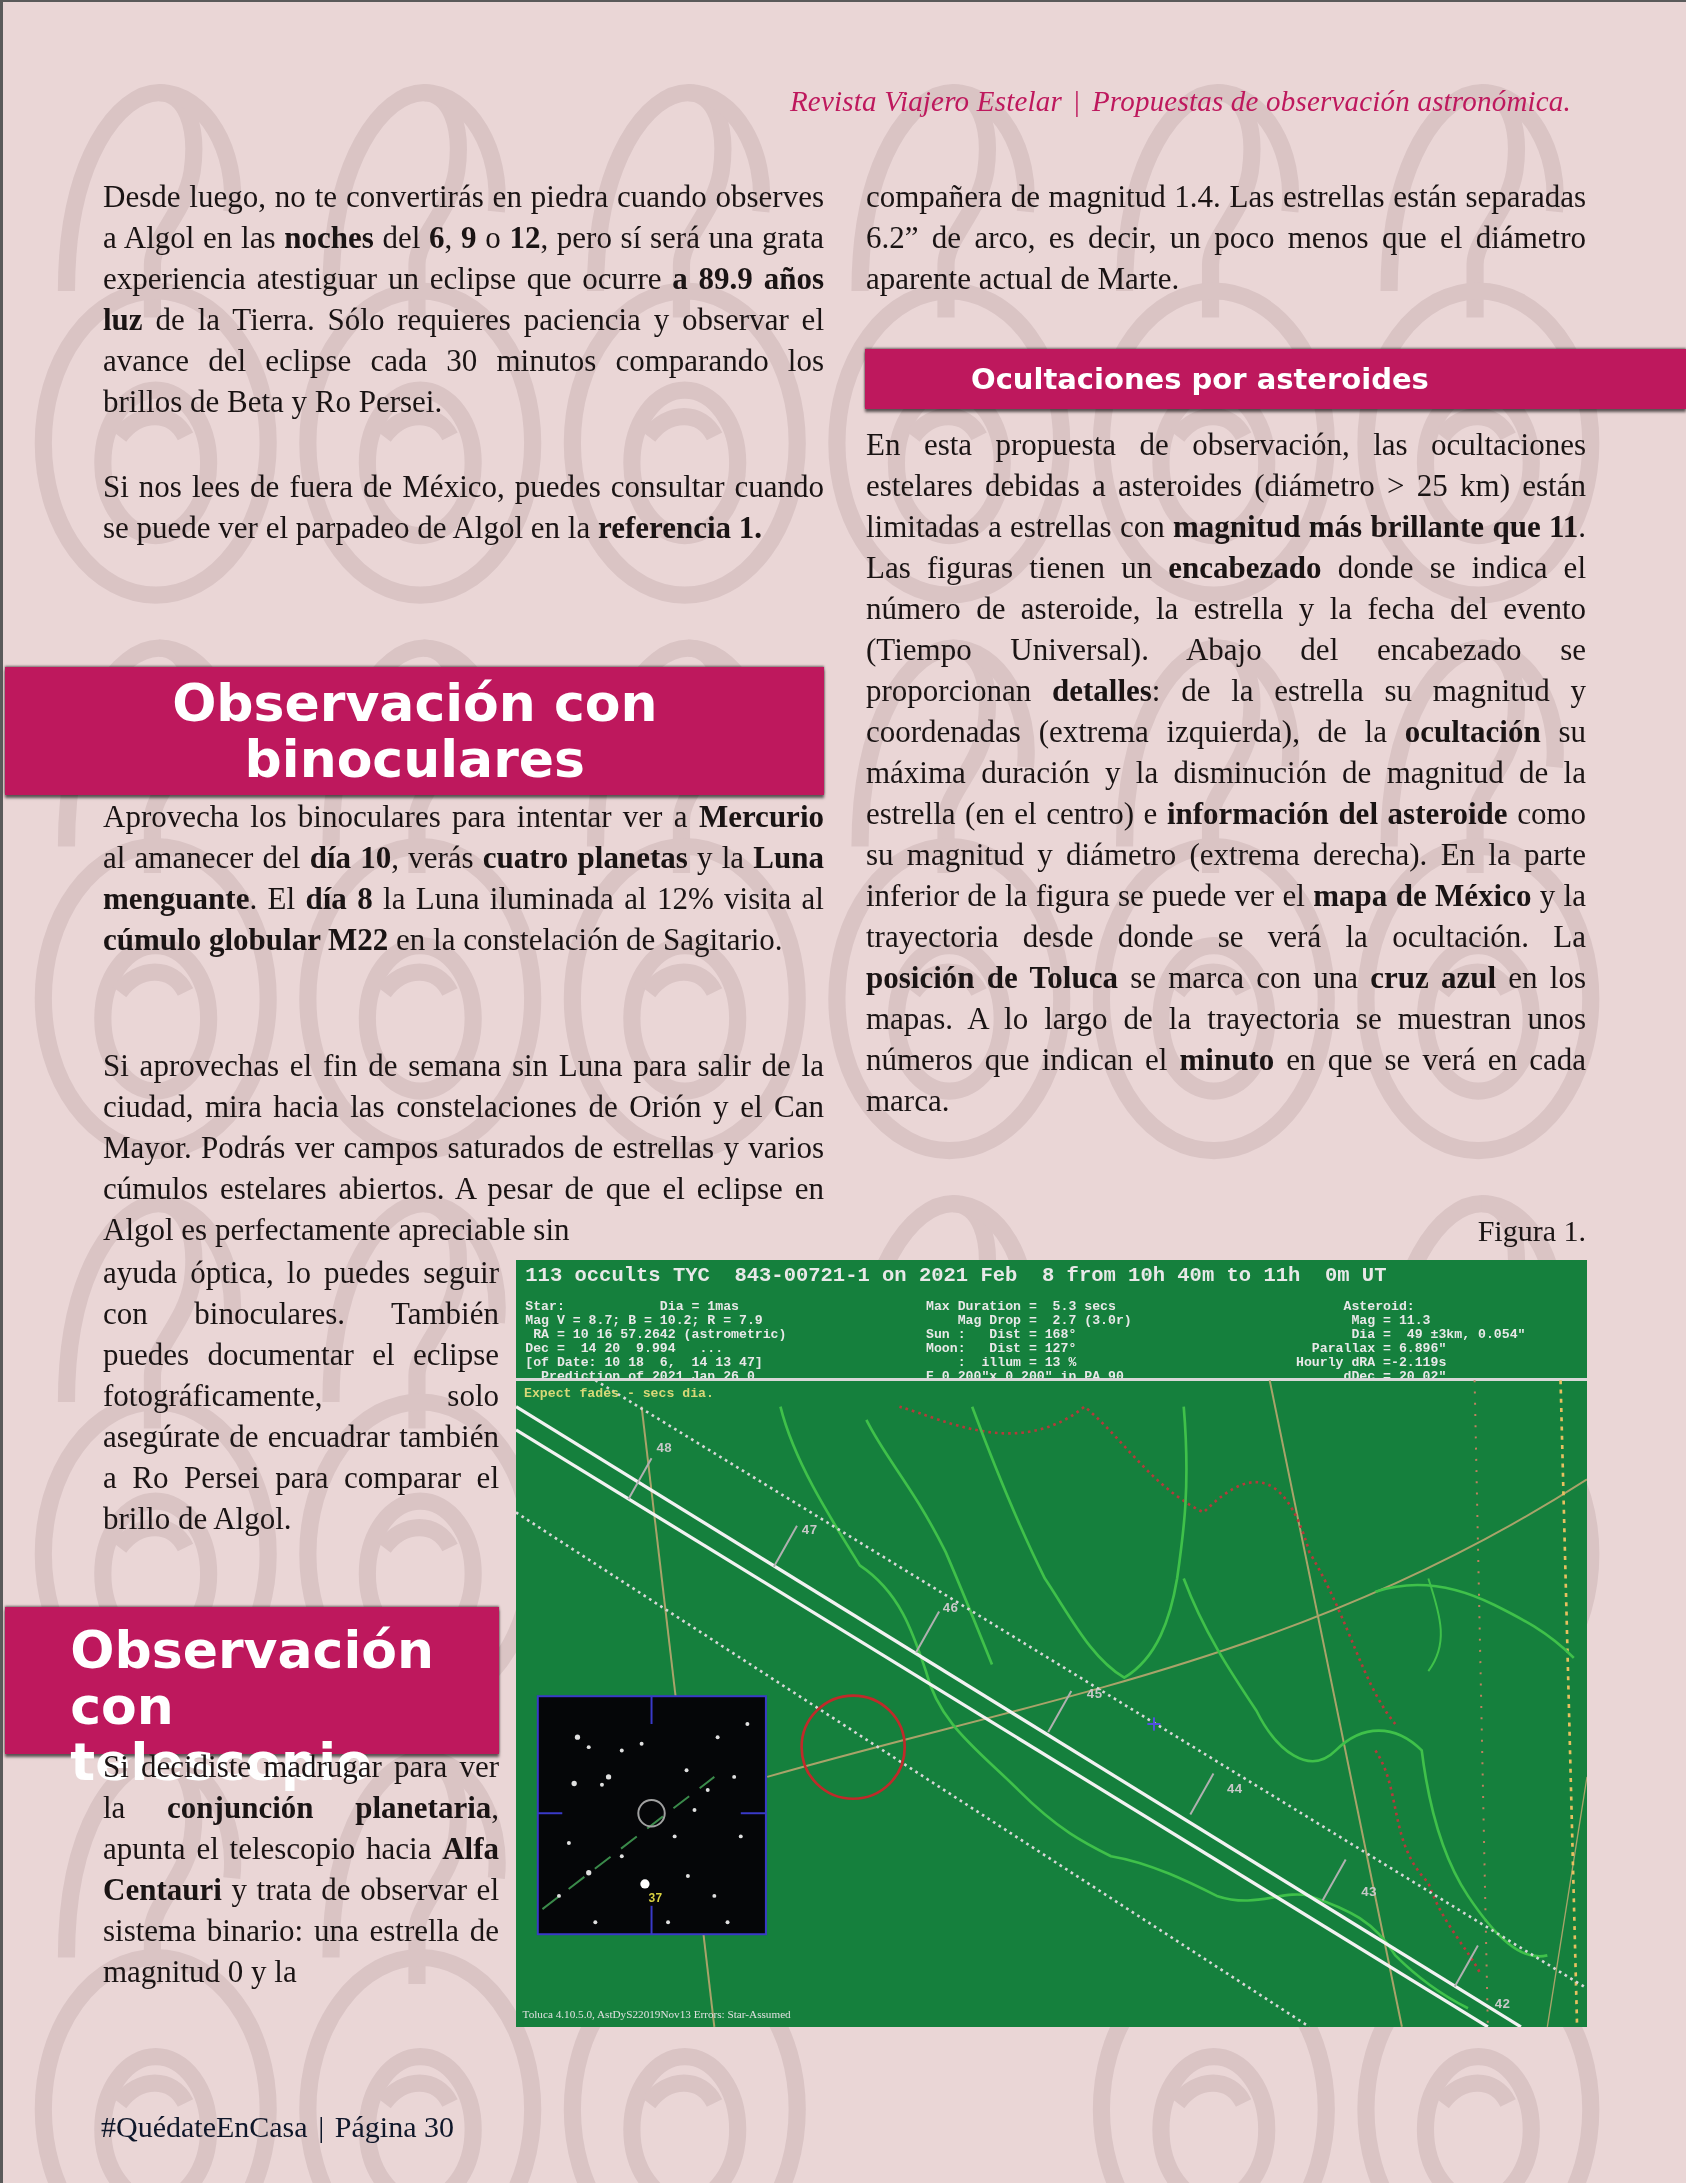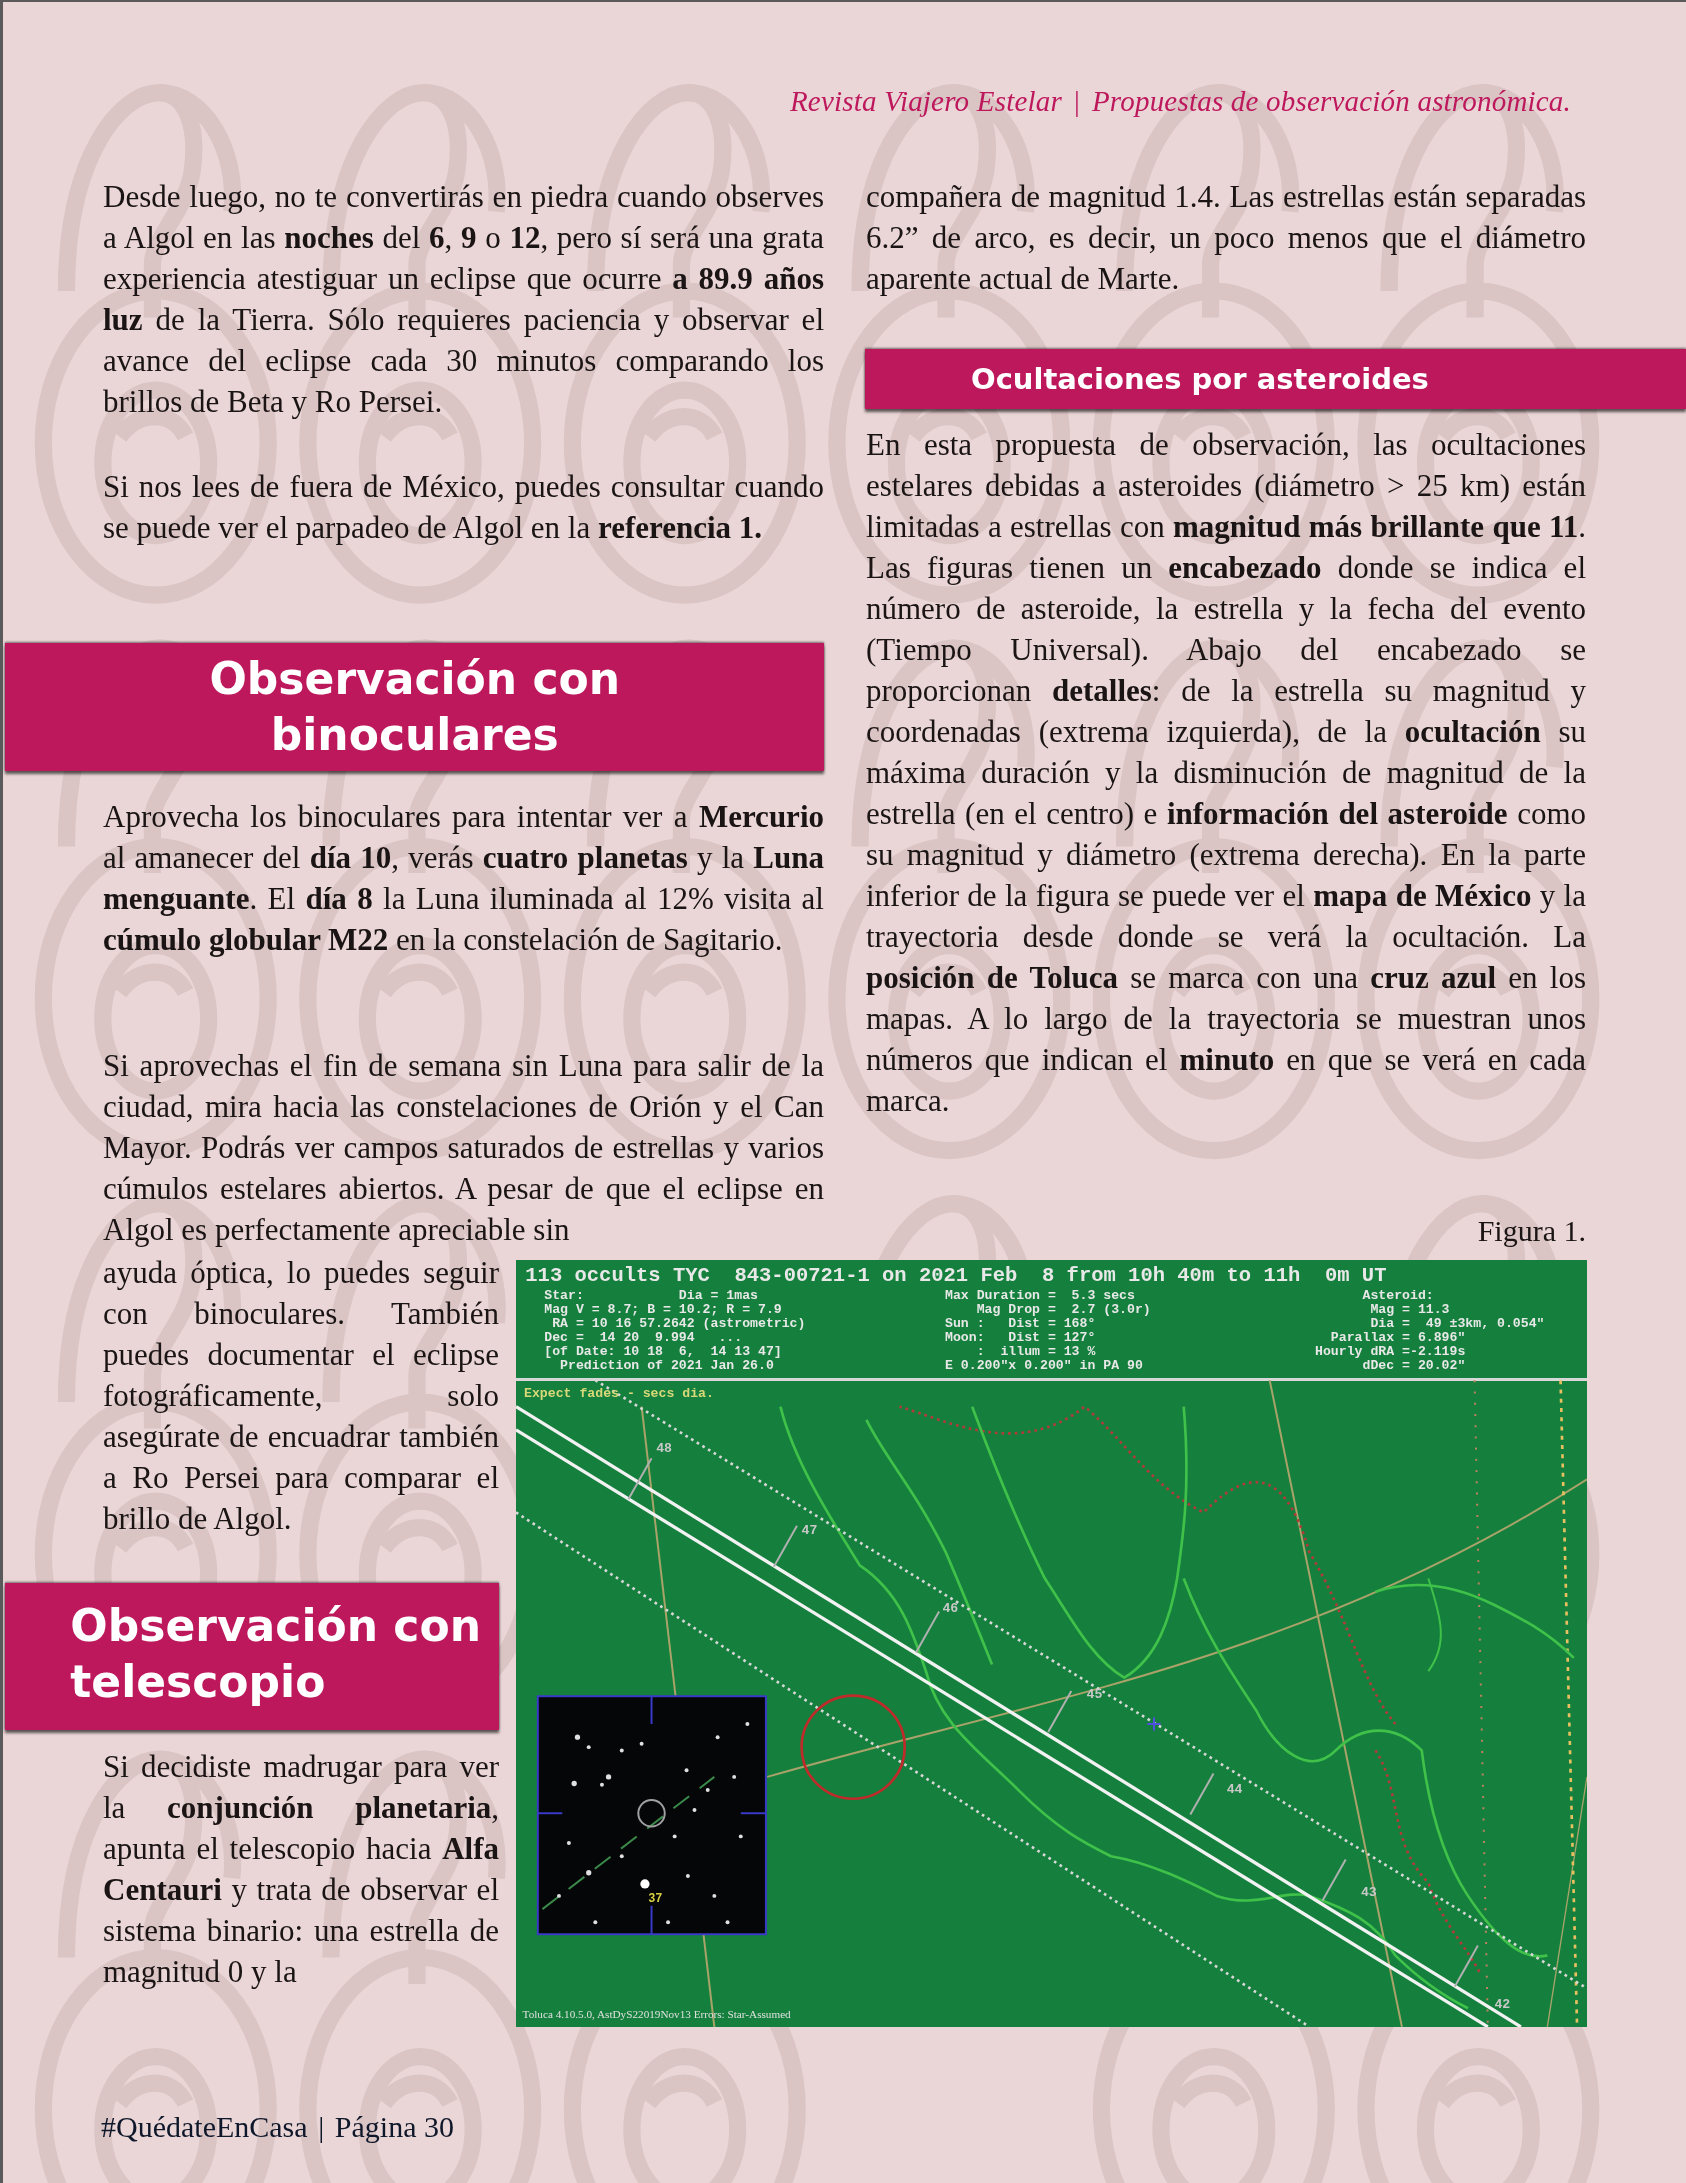--- a/index.html
+++ b/index.html
@@ -7,27 +7,27 @@
     background: #ead6d6; font-family: "Liberation Serif", "DejaVu Serif", serif; color: #1a1414; }
   .frame-top { position: absolute; left: 0; top: 0; width: 1687px; height: 2px; background: #5a5a5a; }
   .frame-left { position: absolute; left: 0; top: 0; width: 2.6px; height: 2183px; background: #5a5a5a; }
   .watermark { position: absolute; left: 0; top: 0; width: 1687px; height: 2183px; pointer-events: none; opacity: 0.55; }
   .running-head { position: absolute; top: 85px; right: 116px; font-style: italic; font-size: 29px; color: #be185d; letter-spacing: 0.2px; }
   .running-head .sep { margin: 0 12px; font-style: normal; }
   .para { position: absolute; font-size: 31px; line-height: 41px; text-align: justify; text-align-last: left; }
   .para b { font-weight: bold; }
   .heading-bar { position: absolute; background: #be185d; color: #ffffff; box-shadow: 0 2.6px 2.6px rgba(0,0,0,0.6), 0 -1.3px 2px rgba(0,0,0,0.5);
     font-family: "DejaVu Sans", "Liberation Sans", sans-serif; font-weight: bold; }
-  .h-big { font-size: 44px; line-height: 56px; }
+  .h-big { font-size: 52px; line-height: 56px; margin-top: 24px; }
   .h-small { font-size: 29px; line-height: 60px; }
   .figure-caption { position: absolute; top: 1214px; right: 101px; font-size: 30px; }
   .figure { position: absolute; left: 516px; top: 1260px; width: 1071px; height: 767px; background: #15803d; overflow: hidden; }
   .fig-header { position: absolute; left: 0; top: 0; width: 1071px; height: 119px; font-family: "Liberation Mono", "DejaVu Sans Mono", monospace; color: #e8e8e8; }
   .fig-title { position: absolute; left: 9.3px; top: 4px; font-size: 20.5px; font-weight: bold; white-space: pre; }
-  .fig-col { position: absolute; top: 29px; font-size: 13.2px; line-height: 14px; white-space: pre; font-weight: bold; margin-left: 19px; }
+  .fig-col { position: absolute; top: 40px; font-size: 13.2px; line-height: 14px; white-space: pre; font-weight: bold; }
   .fig-sep { position: absolute; left: 0; top: 118px; width: 1071px; height: 2.6px; background: #d8d8d8; }
   .fig-map { position: absolute; left: 0; top: 120px; }
   .fig-note { position: absolute; left: 8px; top: 126px; font-family: "Liberation Mono", monospace; font-size: 13.2px; color: #d8d878; font-weight: bold; }
   .fig-footer { position: absolute; left: 6.6px; bottom: 6.6px; font-family: "Liberation Serif", serif; font-size: 11.2px; color: #e0e0e0; }
   .footer { position: absolute; left: 101px; top: 2110px; font-size: 30px; color: #0f172a; }
   .footer .sep { margin: 0 10.6px; }
 </style>
 </head>
 <body>
 

